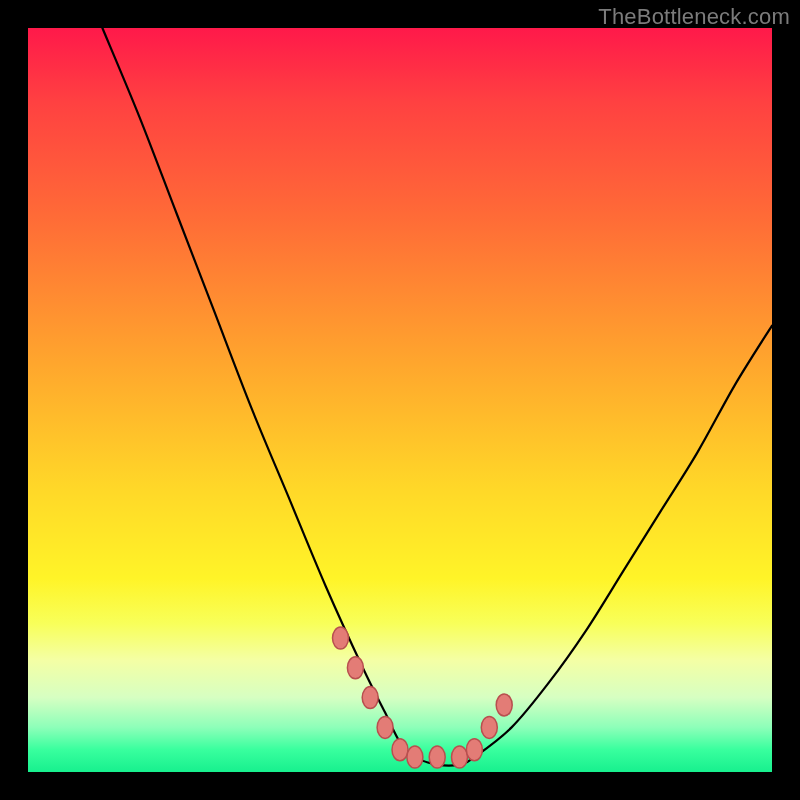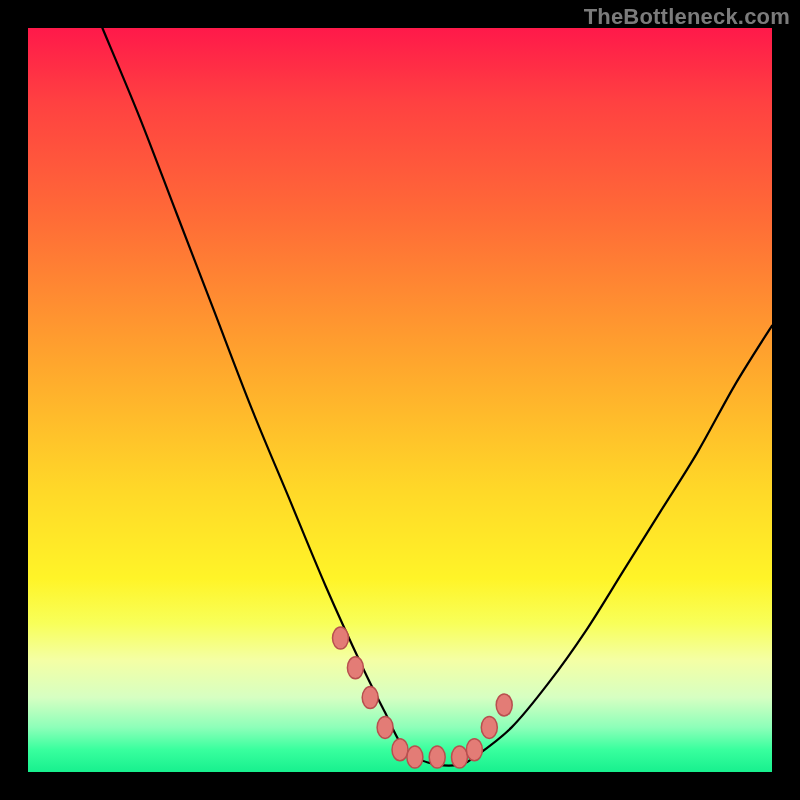--- a/index.html
+++ b/index.html
@@ -39,21 +39,21 @@
       #8dffb9 94%,
       #39ff9e 97%,
       #17f08e 100%
     );
   }
   .watermark {
     position: absolute;
     top: 4px;
     right: 10px;
     font-size: 22px;
-    font-weight: 700;
+    font-weight: 400;
     color: #7b7b7b;
     letter-spacing: 0.2px;
     user-select: none;
   }
   svg {
     position: absolute;
     top: 0;
     left: 0;
     width: 744px;
     height: 744px;

